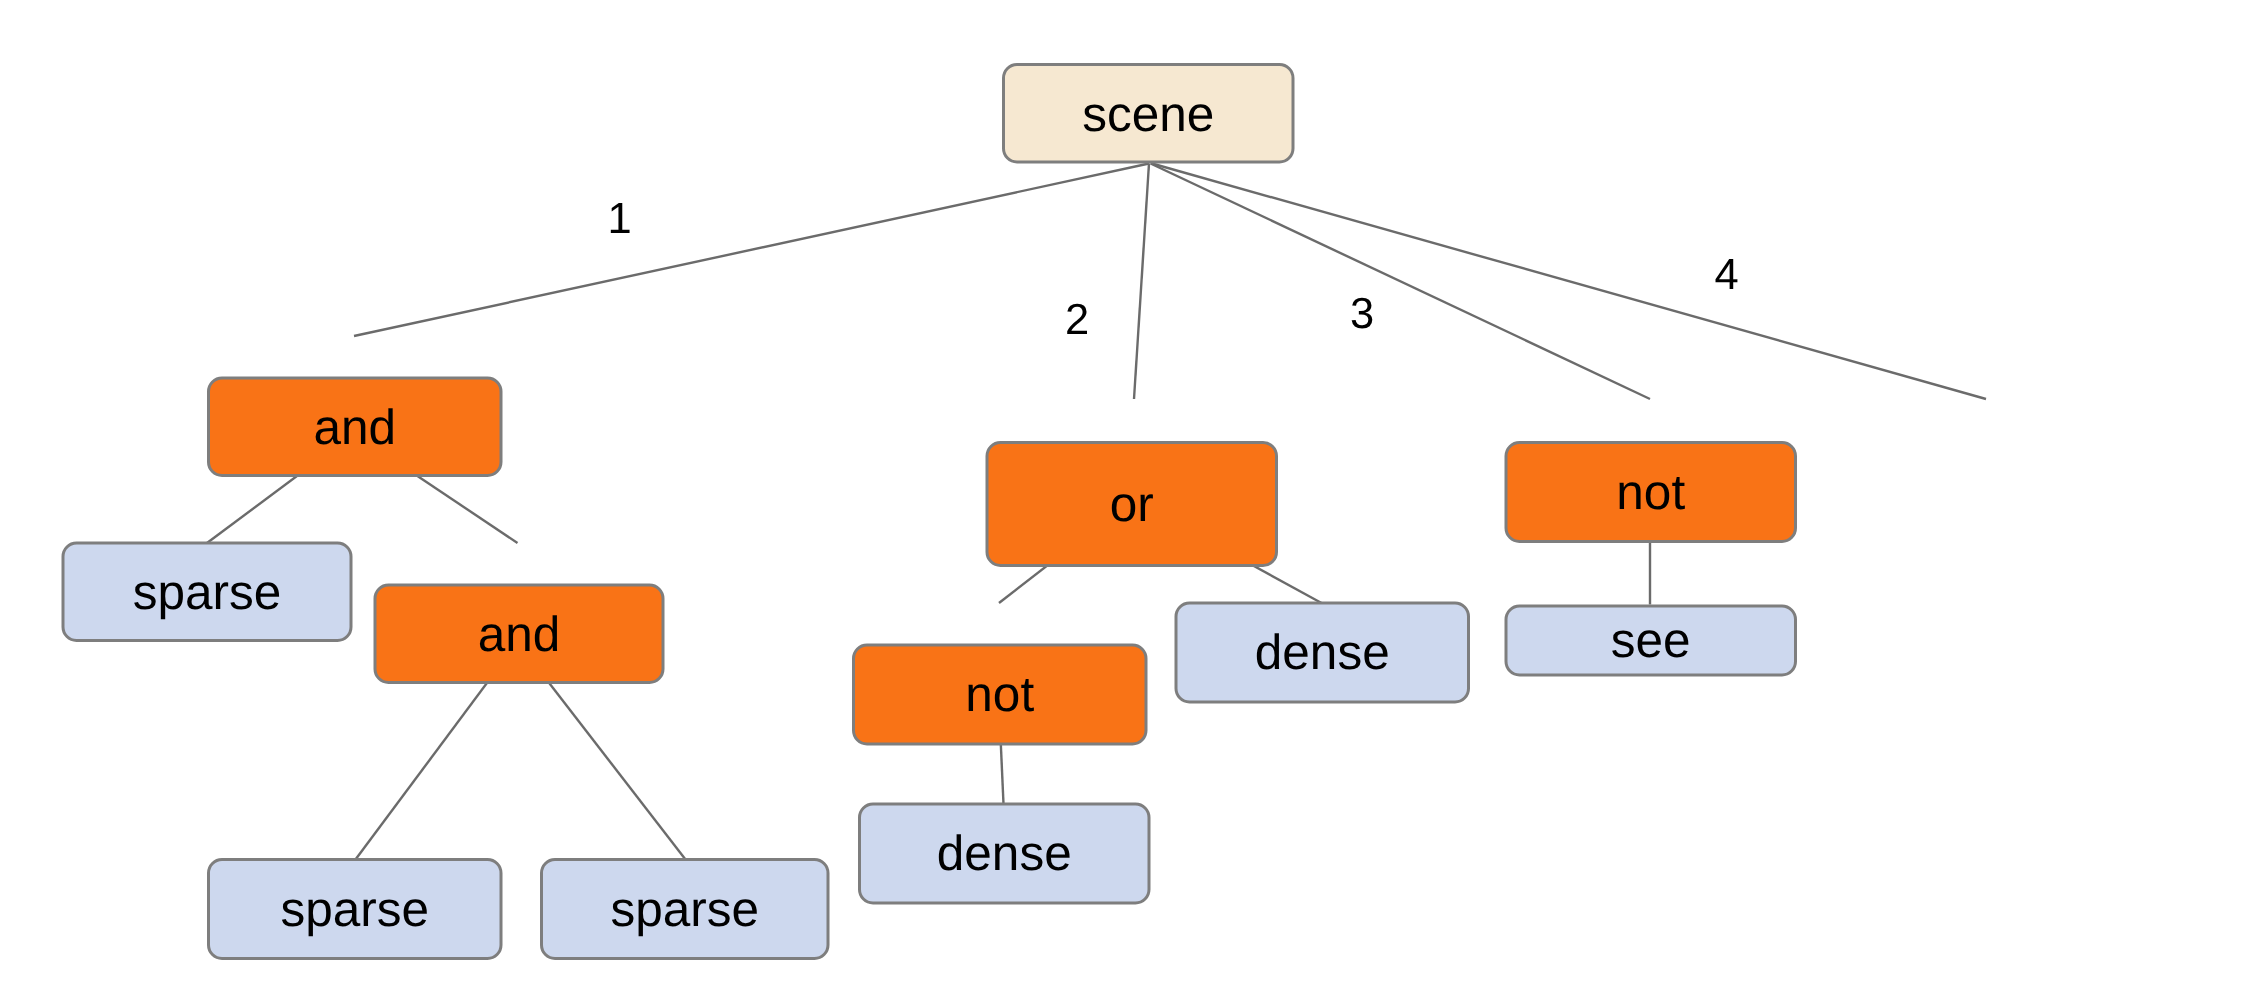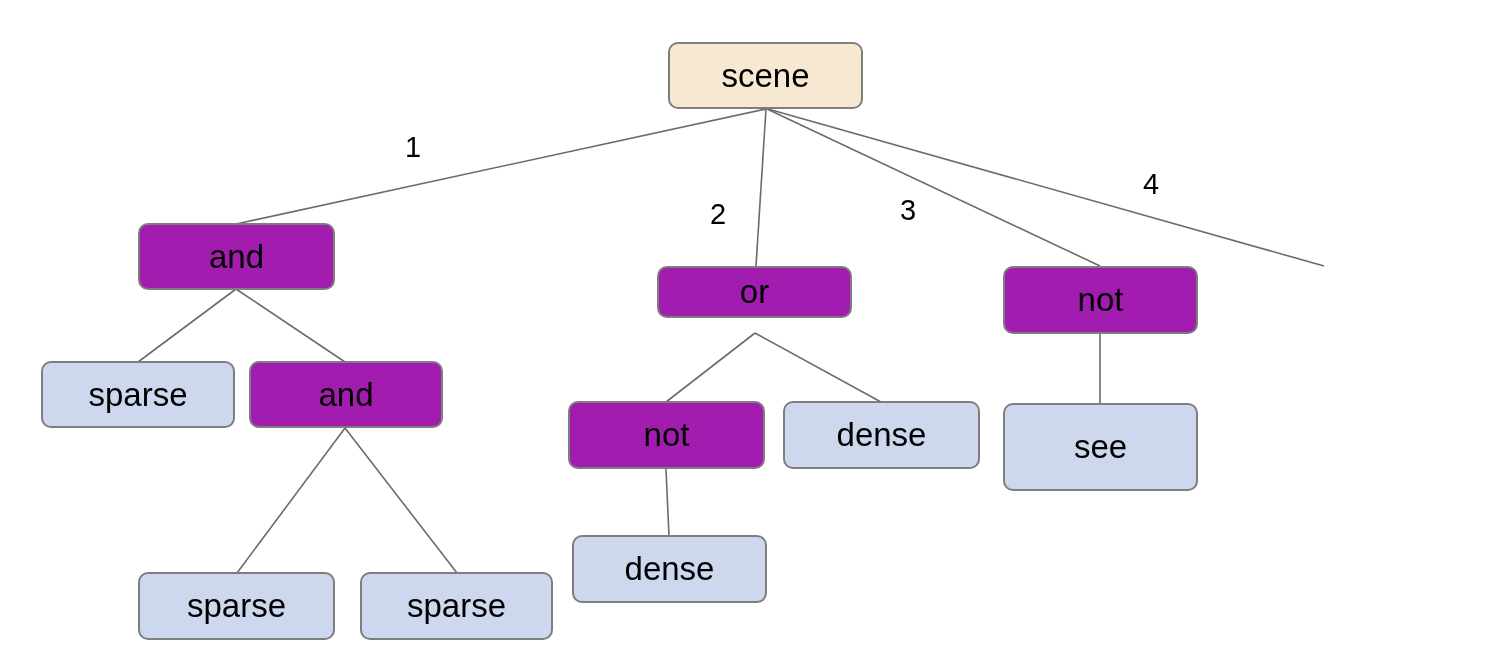--- a/index.html
+++ b/index.html
@@ -33,21 +33,21 @@
     display: flex;
     align-items: center;
     justify-content: center;
     border: 2px solid #7e7e7e;
     border-radius: 10px;
     font-size: 33px;
     color: #000000;
     box-sizing: border-box;
   }
   .node-root { background: #f6e8d1; }
-  .node-op   { background: #a21caf; }
+  .node-op   { background: #f97316; margin-top: 28px; }
   .node-leaf { background: #cdd8ee; }
   .edge-label {
     position: absolute;
     z-index: 2;
     transform: translate(-50%, -50%);
     font-size: 29px;
     color: #000000;
   }
 </style>
 </head>
@@ -76,21 +76,21 @@
   <div class="edge-label" style="left:1151px; top:184px;">4</div>
 
   <div class="node node-root" style="left:668px; top:42px; width:195px; height:67px;">
     <span>scene</span>
   </div>
 
   <div class="node node-op" style="left:138px; top:223px; width:197px; height:67px;">
     <span>and</span>
   </div>
 
-  <div class="node node-op" style="left:657px; top:266px; width:195px; height:52px;text-align:right;">
+  <div class="node node-op" style="left:657px; top:266px; width:195px; height:84px;text-align:right;">
     <span>or</span>
   </div>
 
   <div class="node node-op" style="left:1003px; top:266px; width:195px; height:68px;">
     <span>not</span>
   </div>
 
 
   <div class="node node-leaf" style="left:41px; top:361px; width:194px; height:67px;">
     <span>sparse</span>
@@ -101,21 +101,21 @@
   </div>
 
   <div class="node node-op" style="left:568px; top:401px; width:197px; height:68px;">
     <span>not</span>
   </div>
 
   <div class="node node-leaf" style="left:783px; top:401px; width:197px; height:68px;">
     <span>dense</span>
   </div>
 
-  <div class="node node-leaf" style="left:1003px; top:403px; width:195px; height:88px;">
+  <div class="node node-leaf" style="left:1003px; top:403px; width:195px; height:48px;">
     <span>see</span>
   </div>
 
   <div class="node node-leaf" style="left:138px; top:572px; width:197px; height:68px;">
     <span>sparse</span>
   </div>
 
   <div class="node node-leaf" style="left:360px; top:572px; width:193px; height:68px;">
     <span>sparse</span>
   </div>

